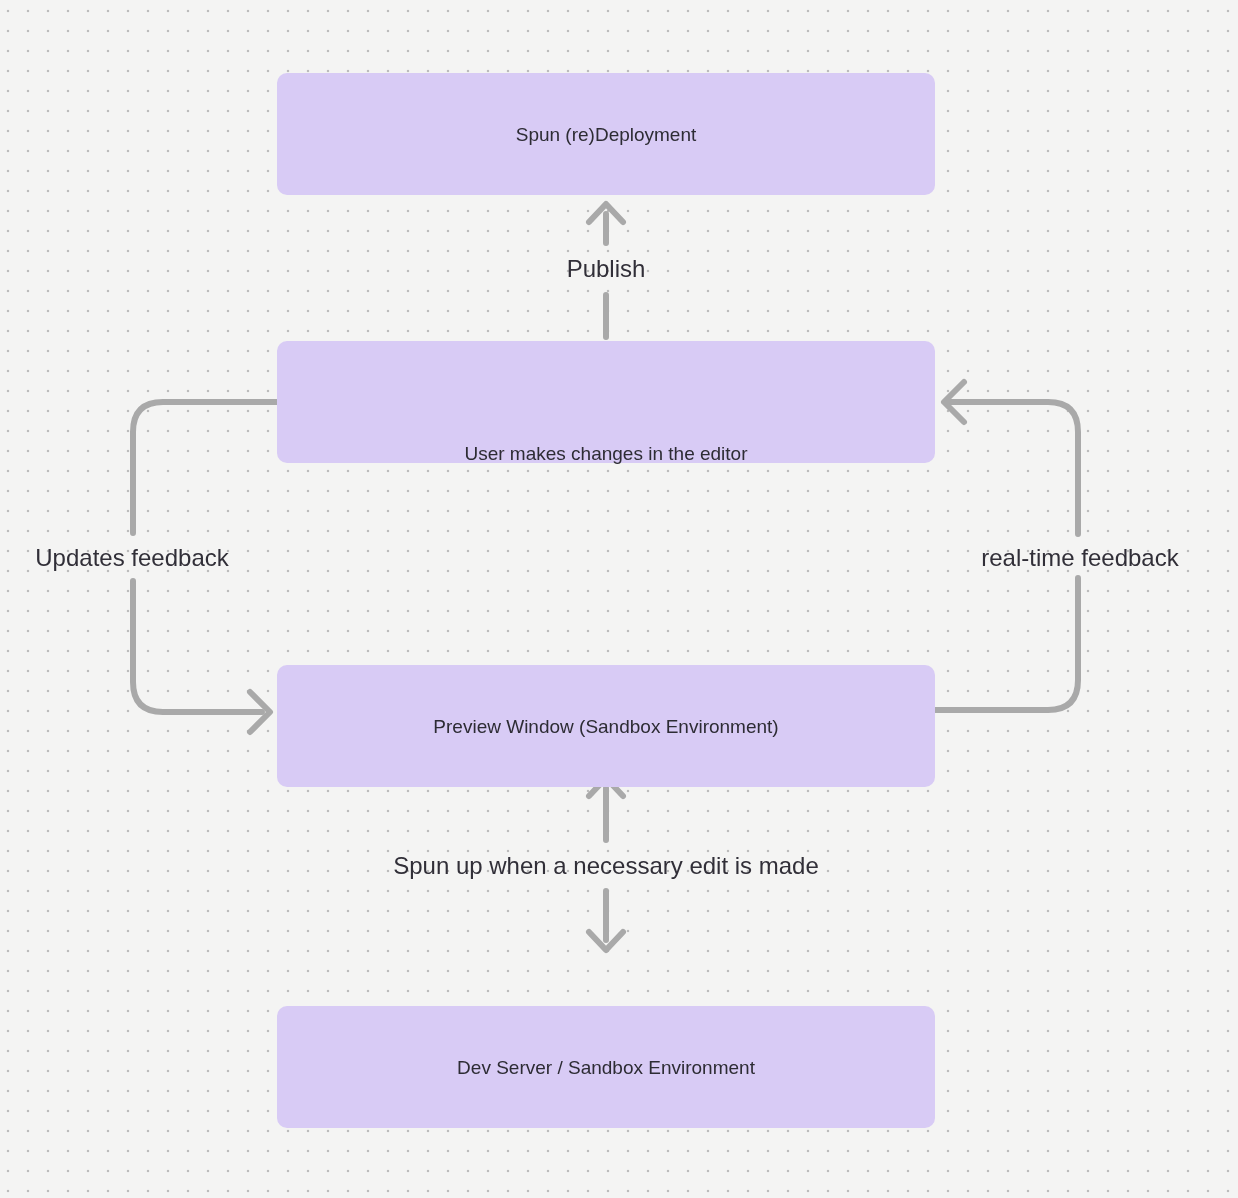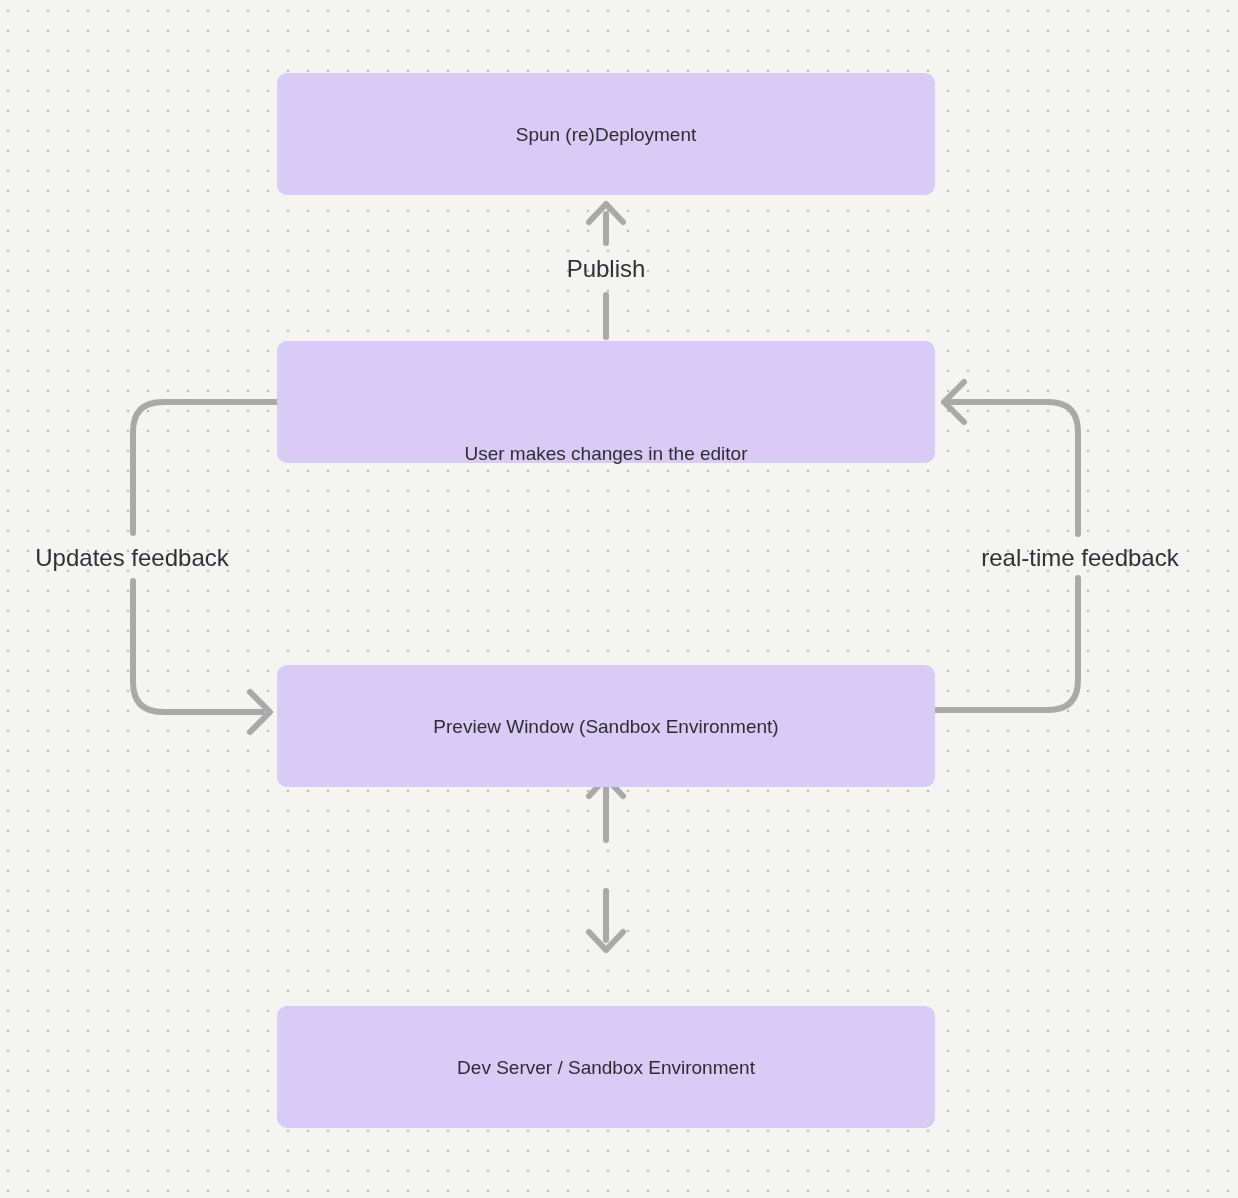--- a/index.html
+++ b/index.html
@@ -111,14 +111,15 @@
     <span>Preview Window (Sandbox Environment)</span>
   </div>
 
   <div class="node n3">
     <span>Dev Server / Sandbox Environment</span>
   </div>
 
   <div class="edge-label lbl-publish">Publish</div>
   <div class="edge-label lbl-updates">Updates feedback</div>
   <div class="edge-label lbl-realtime">real-time feedback</div>
+  <div class="edge-label lbl-spunup">Spun up when a necessary edit is made</div>
 
 </div>
 
 </body></html>

